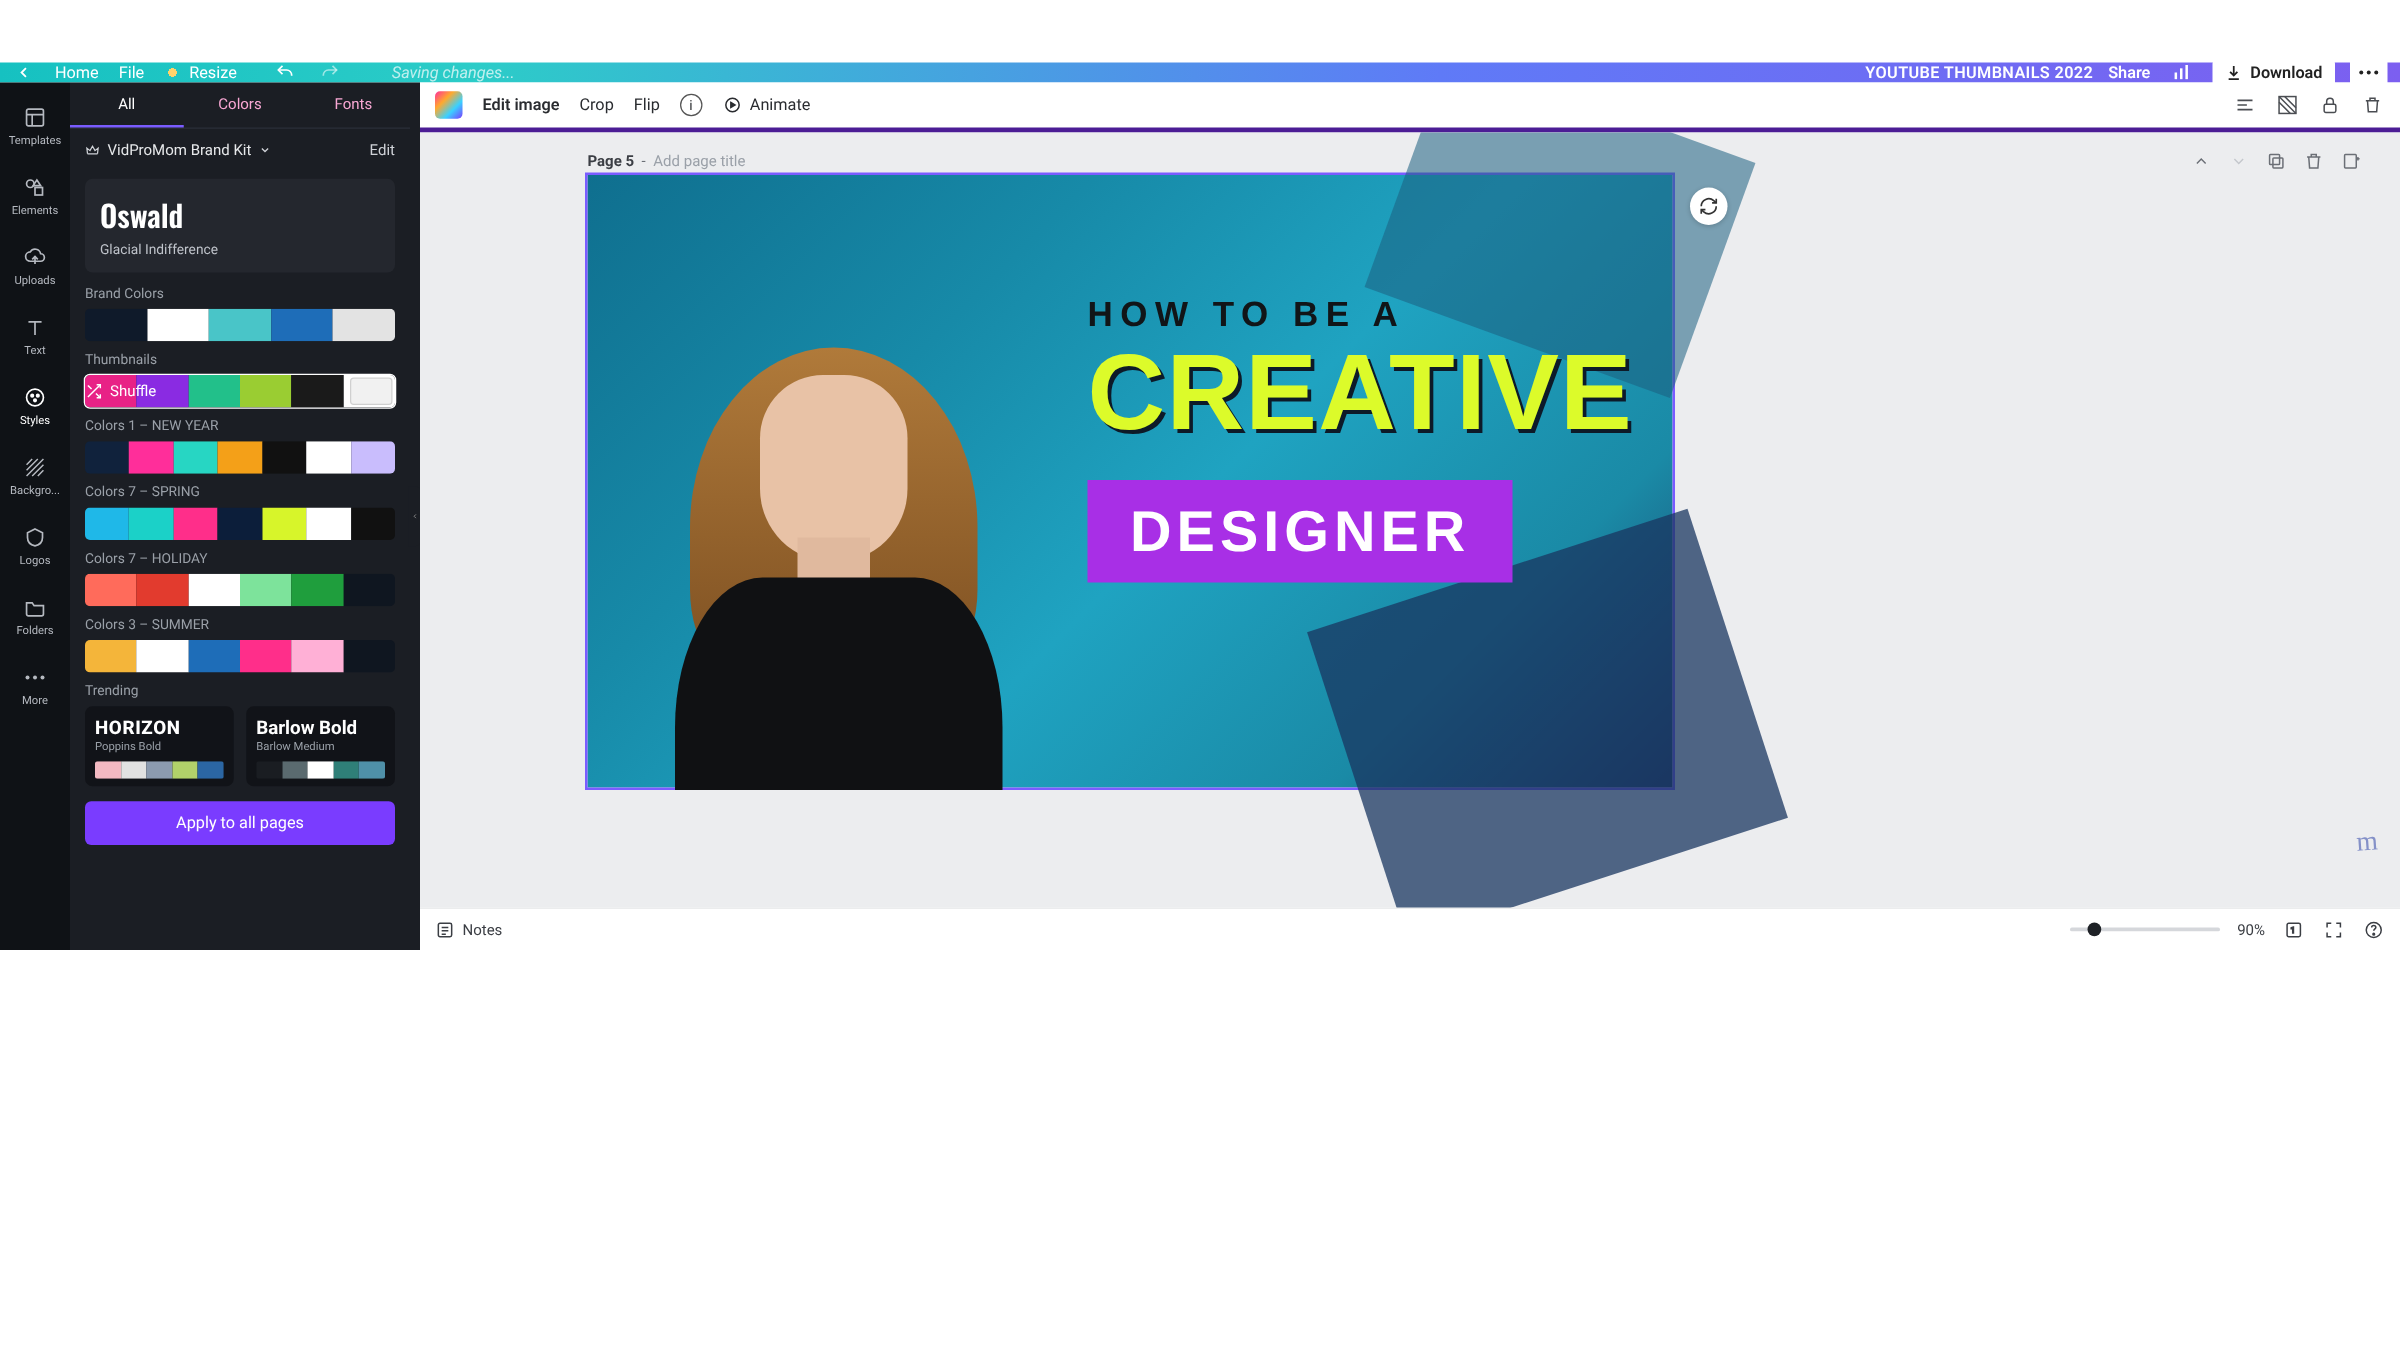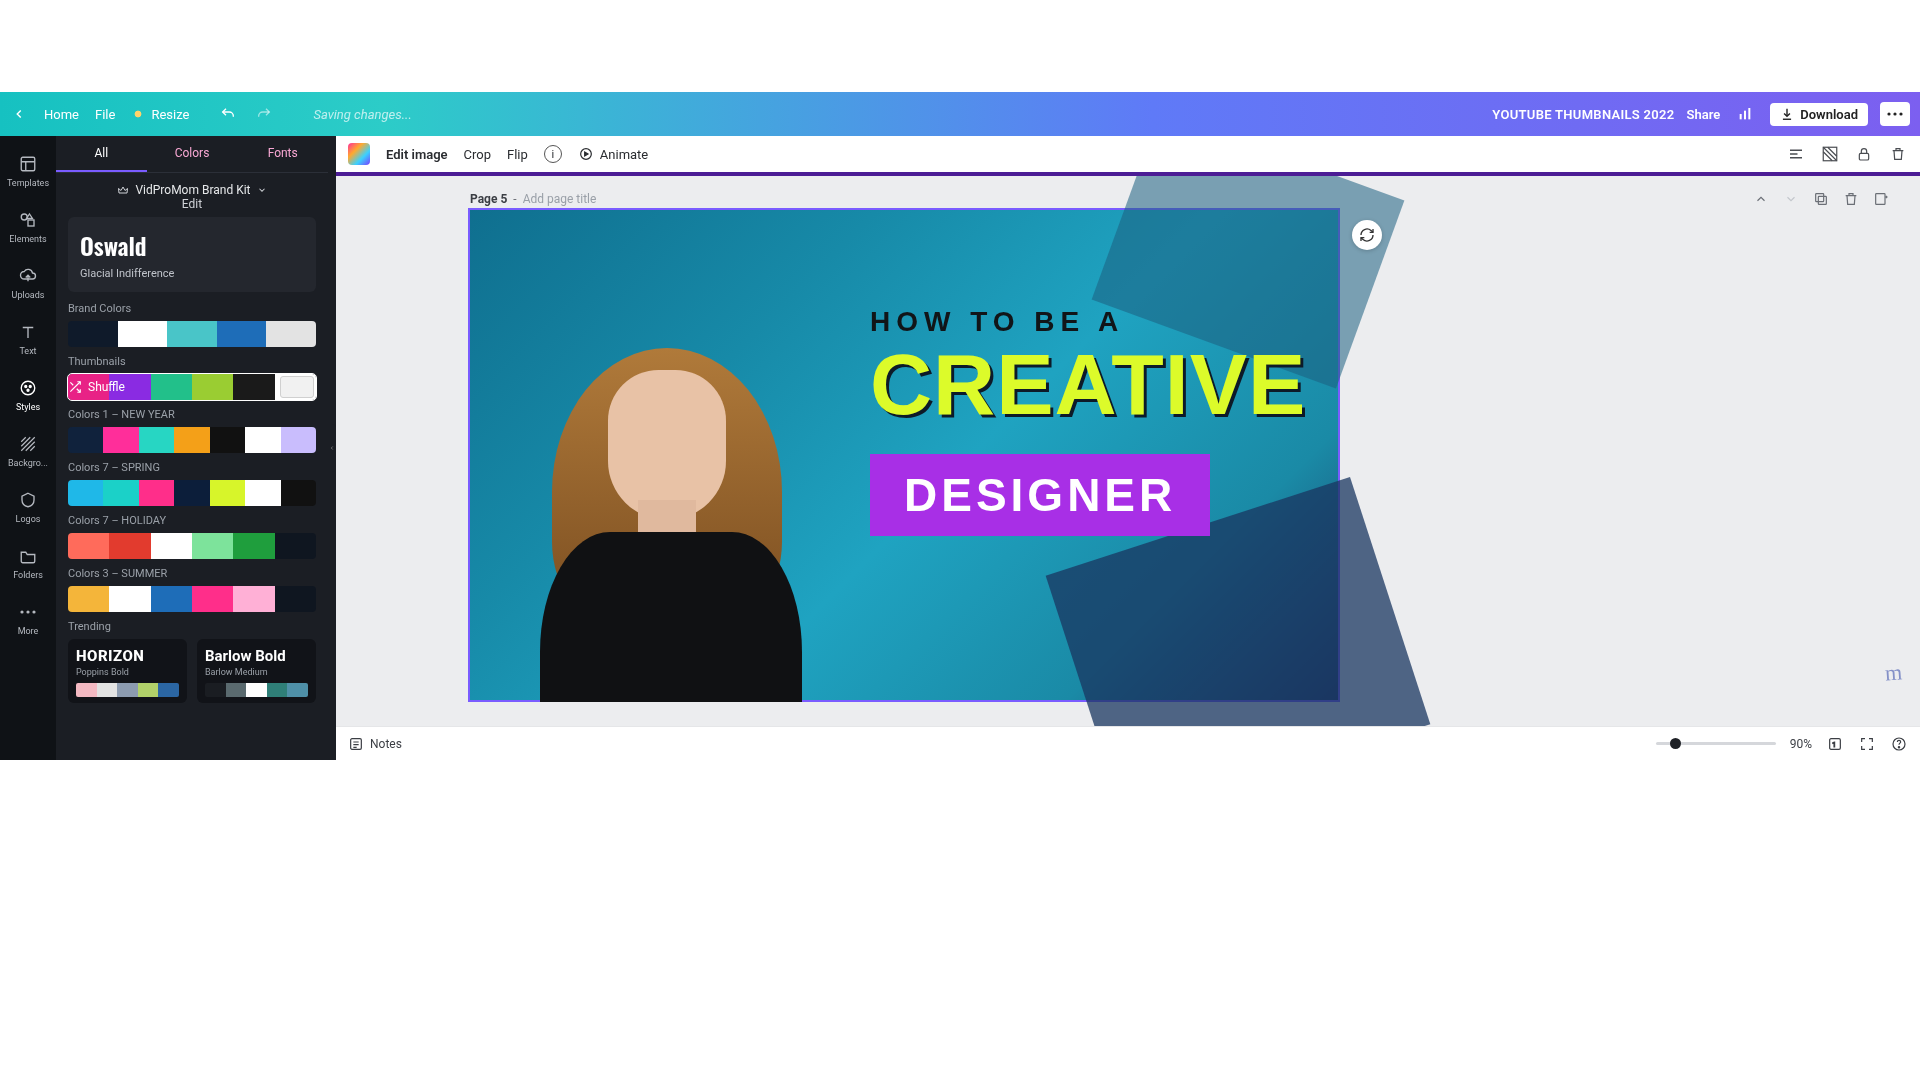--- a/index.html
+++ b/index.html
@@ -1,18 +1,18 @@
 <!DOCTYPE html>
 <html><head>
 <meta charset="utf-8">
 <style>
 * { margin: 0; padding: 0; box-sizing: border-box; font-family: -apple-system, BlinkMacSystemFont, "Segoe UI", Roboto, Helvetica, Arial, sans-serif; }
 html, body { width: 100%; height: 100%; background: #fff; }
 .app { position: absolute; left: 0; right: 0; top: 50px; bottom: 320px; background: #fff; display: flex; flex-direction: column; }
-.topbar { height: 44px; background: linear-gradient(90deg, #16c1c1 0%, #2cccc8 20%, #5f7af7 60%, #7c5ff0 100%); display: flex; align-items: center; color: #fff; font-size: 13px; padding: 0 10px; margin-top: 42px; }
+.topbar { height: 16px; background: linear-gradient(90deg, #16c1c1 0%, #2cccc8 20%, #5f7af7 60%, #7c5ff0 100%); display: flex; align-items: center; color: #fff; font-size: 13px; padding: 0 10px; }
 .topbar .left { display: flex; align-items: center; gap: 16px; }
 .topbar .back { width: 18px; height: 18px; display: flex; align-items: center; justify-content: center; }
 .topbar .item { display: flex; align-items: center; gap: 6px; cursor: pointer; }
 .sparkle { width: 14px; height: 14px; background: radial-gradient(circle, #ffd36b 35%, transparent 36%); border-radius: 50%; position: relative; }
 .sparkle::before, .sparkle::after { content: ''; position: absolute; background: #ffd36b; }
 .topbar .undo-redo { display: flex; gap: 10px; margin-left: 10px; }
 .topbar .saving { margin-left: 20px; font-style: italic; color: rgba(255,255,255,.7); }
 .topbar .right { margin-left: auto; display: flex; align-items: center; gap: 12px; }
 .topbar .doc-title { font-weight: 600; letter-spacing: .3px; }
 .topbar .share { font-weight: 600; cursor: pointer; }
@@ -25,21 +25,21 @@
 .rail { width: 56px; background: #0f1216; display: flex; flex-direction: column; align-items: center; padding-top: 8px; gap: 2px; }
 .rail-item { width: 56px; height: 54px; display: flex; flex-direction: column; align-items: center; justify-content: center; gap: 4px; color: #b5b9c0; font-size: 9px; cursor: pointer; }
 .rail-item.active { color: #fff; }
 .rail-item .ico { width: 20px; height: 20px; display: flex; align-items: center; justify-content: center; }
 
 .panel { width: 272px; background: #1b1e24; color: #e6e8ea; display: flex; flex-direction: column; overflow: hidden; }
 .tabs { display: flex; border-bottom: 1px solid #2b2f38; }
 .tab { flex: 1; text-align: center; padding: 10px 0; font-size: 12px; color: #f9a8d4; cursor: pointer; }
 .tab.active { color: #fff; border-bottom: 2px solid #7a5cff; }
 .panel-body { flex: 1; overflow-y: auto; padding: 10px 12px 14px; }
-.kit-row { display: flex; align-items: center; justify-content: flex-start; font-size: 12px; margin-bottom: 6px; flex-direction: column; }
+.kit-row { display: flex; align-items: center; justify-content: space-between; font-size: 12px; margin-bottom: 16px; }
 .kit-name { display: flex; align-items: center; gap: 6px; color: #e6e8ea; cursor: pointer; }
 .edit-link { color: #cfd2d7; cursor: pointer; }
 .font-card { background: #24272e; border-radius: 6px; padding: 10px 12px 12px; margin-bottom: 10px; cursor: pointer; }
 .font-primary { font-family: "Oswald", "Arial Narrow", sans-serif; font-size: 24px; font-weight: 600; color: #fff; }
 .font-secondary { font-size: 11px; color: #bfc3ca; margin-top: 4px; }
 .section-label { font-size: 11px; color: #9aa0a8; margin: 8px 0 6px; }
 .swatch-row { display: flex; height: 26px; border-radius: 4px; overflow: hidden; }
 .swatch-row.hovered { outline: 1px solid #fff; position: relative; }
 .swatch { flex: 1; }
 .shuffle-overlay { position: absolute; inset: 0; display: flex; pointer-events: none; align-items: center; justify-content: center; gap: 6px; font-size: 12px; color: #fff; }
@@ -360,20 +360,21 @@
             <div class="trend-row" id="trend1">
                 <div class="swatch" style="background: rgb(26, 29, 34);"></div>
                 <div class="swatch" style="background: rgb(90, 106, 111);"></div>
                 <div class="swatch" style="background: rgb(255, 255, 255);"></div>
                 <div class="swatch" style="background: rgb(47, 127, 120);"></div>
                 <div class="swatch" style="background: rgb(79, 144, 168);"></div>
               </div>
           </div>
         </div>
 
+        <div class="apply-btn">Apply to all pages</div>
       </div>
     </div>
 
     <div class="collapse-handle">
       <div class="nub">
         <svg width="6" height="10" viewBox="0 0 24 24" fill="none" stroke="#888" stroke-width="3">
             <path d="M15 6l-6 6 6 6"></path>
           </svg>
       </div>
     </div>

